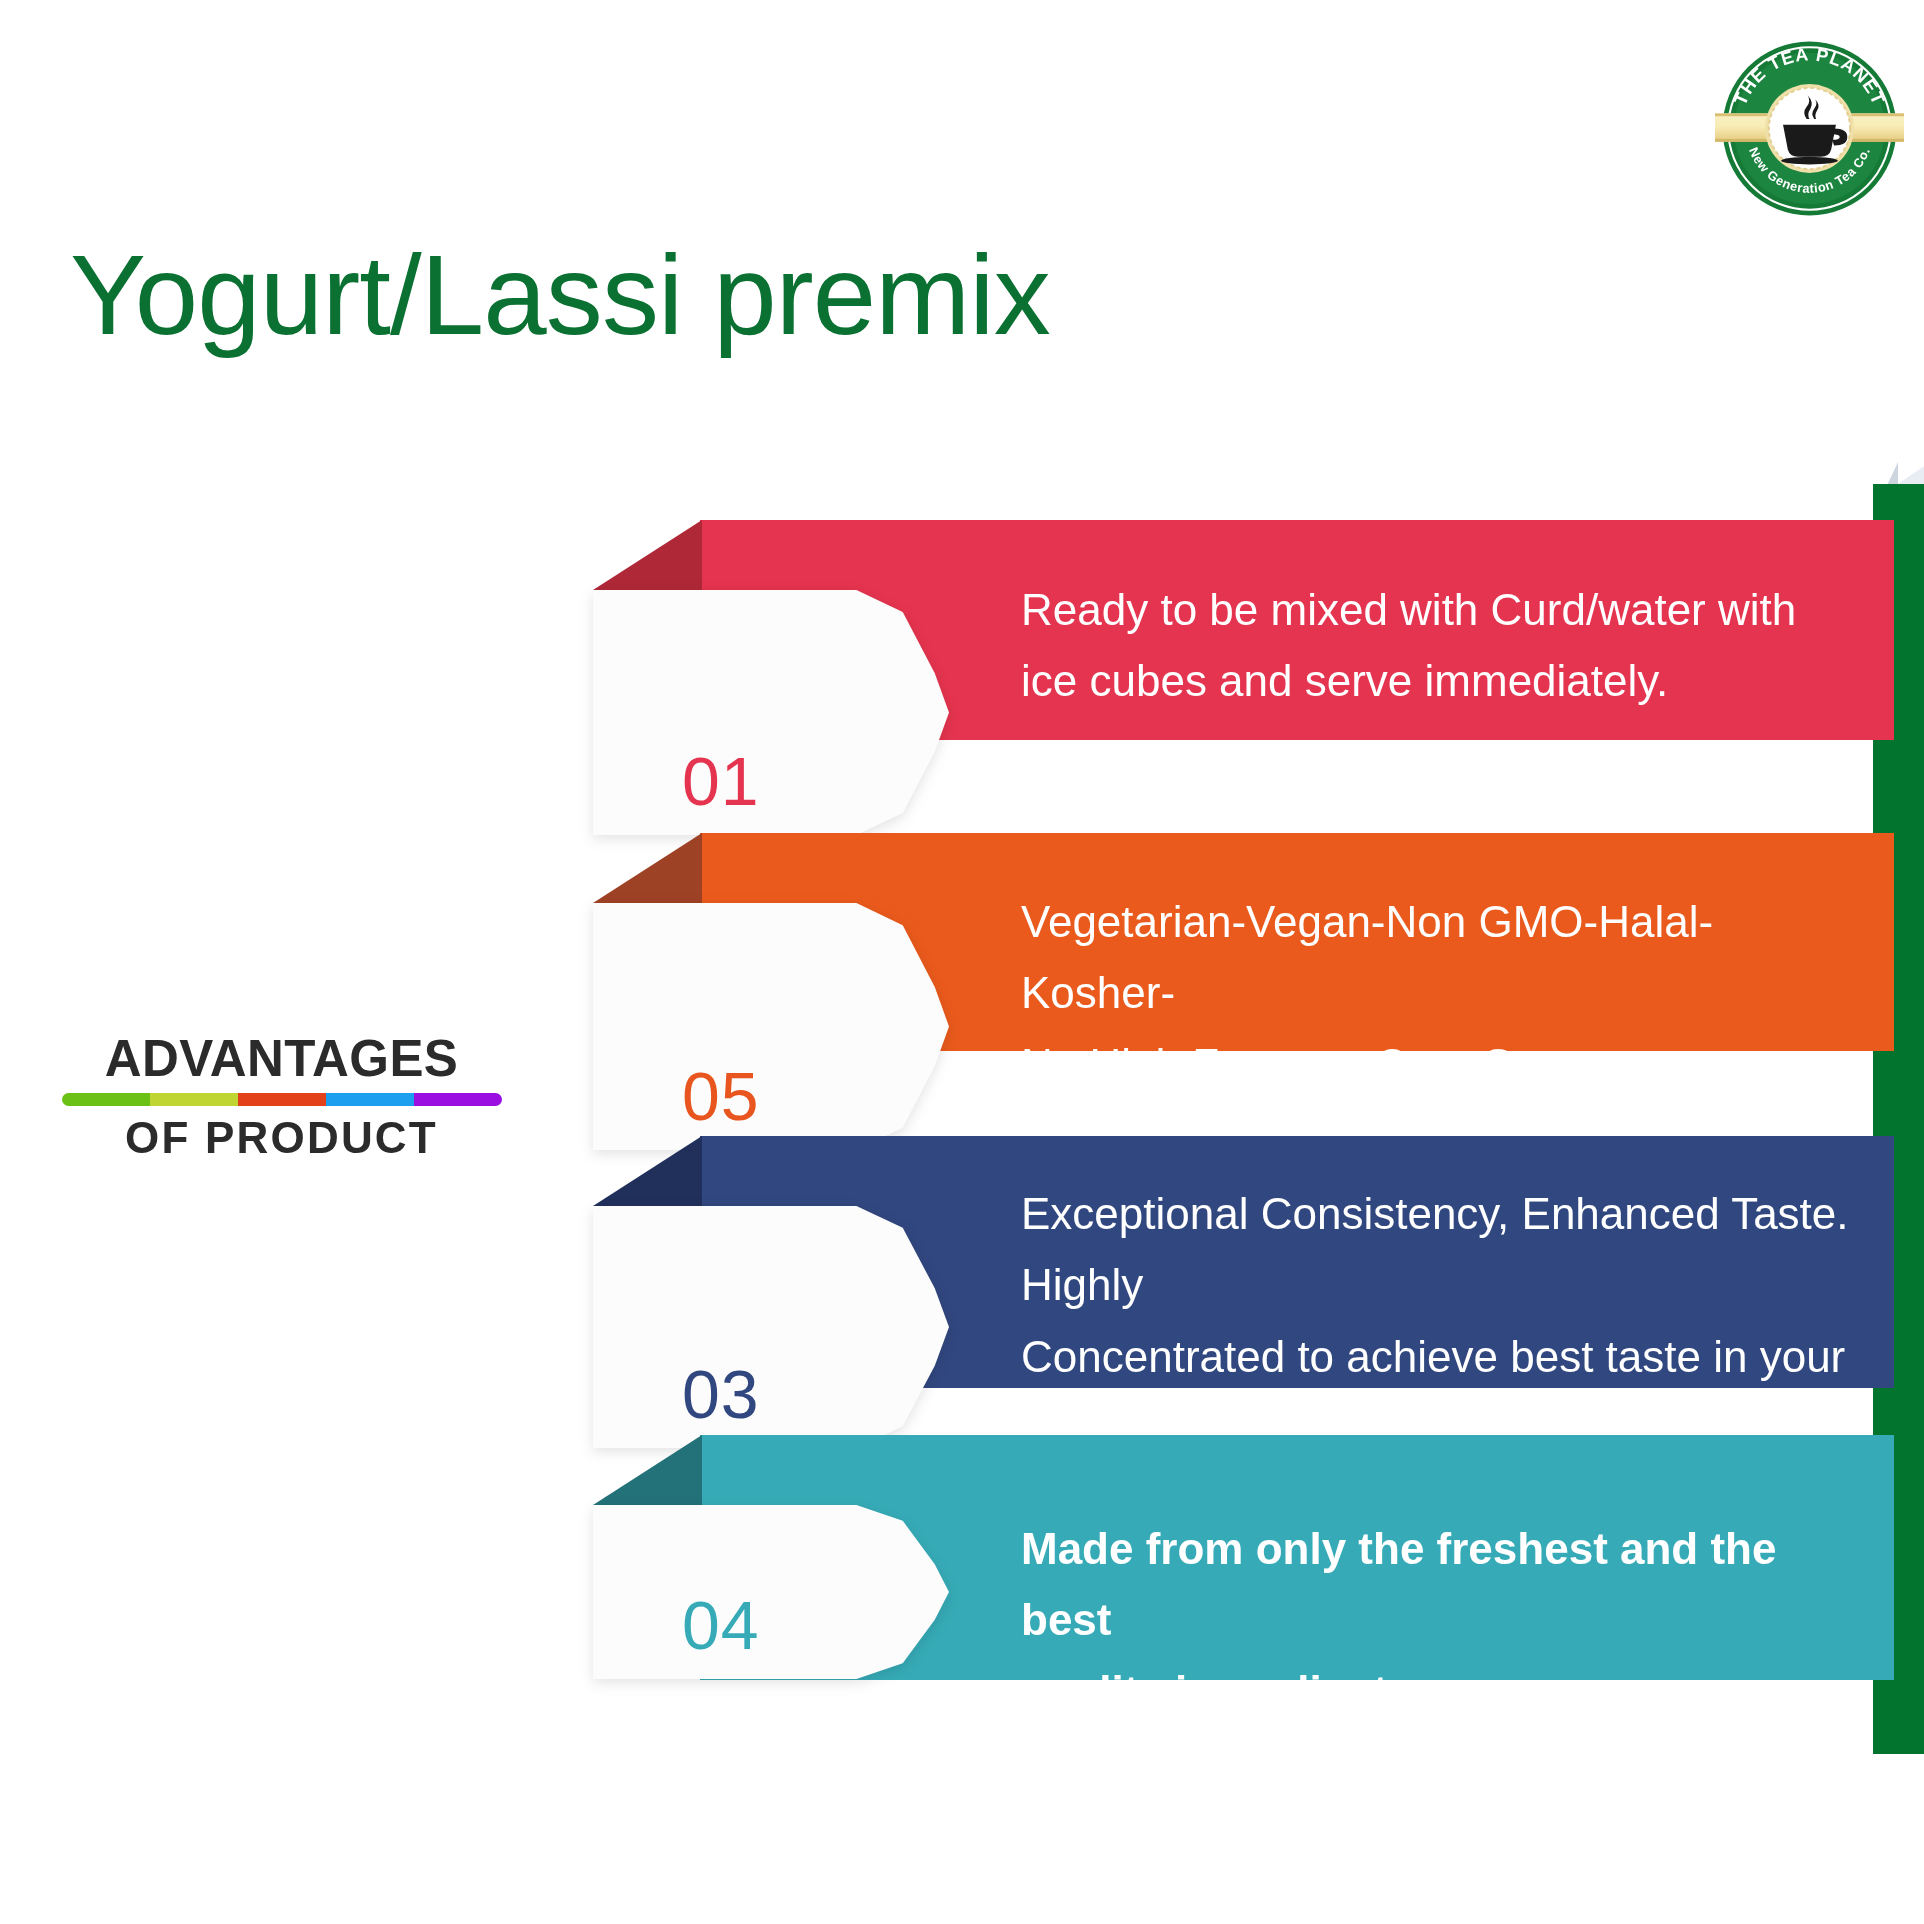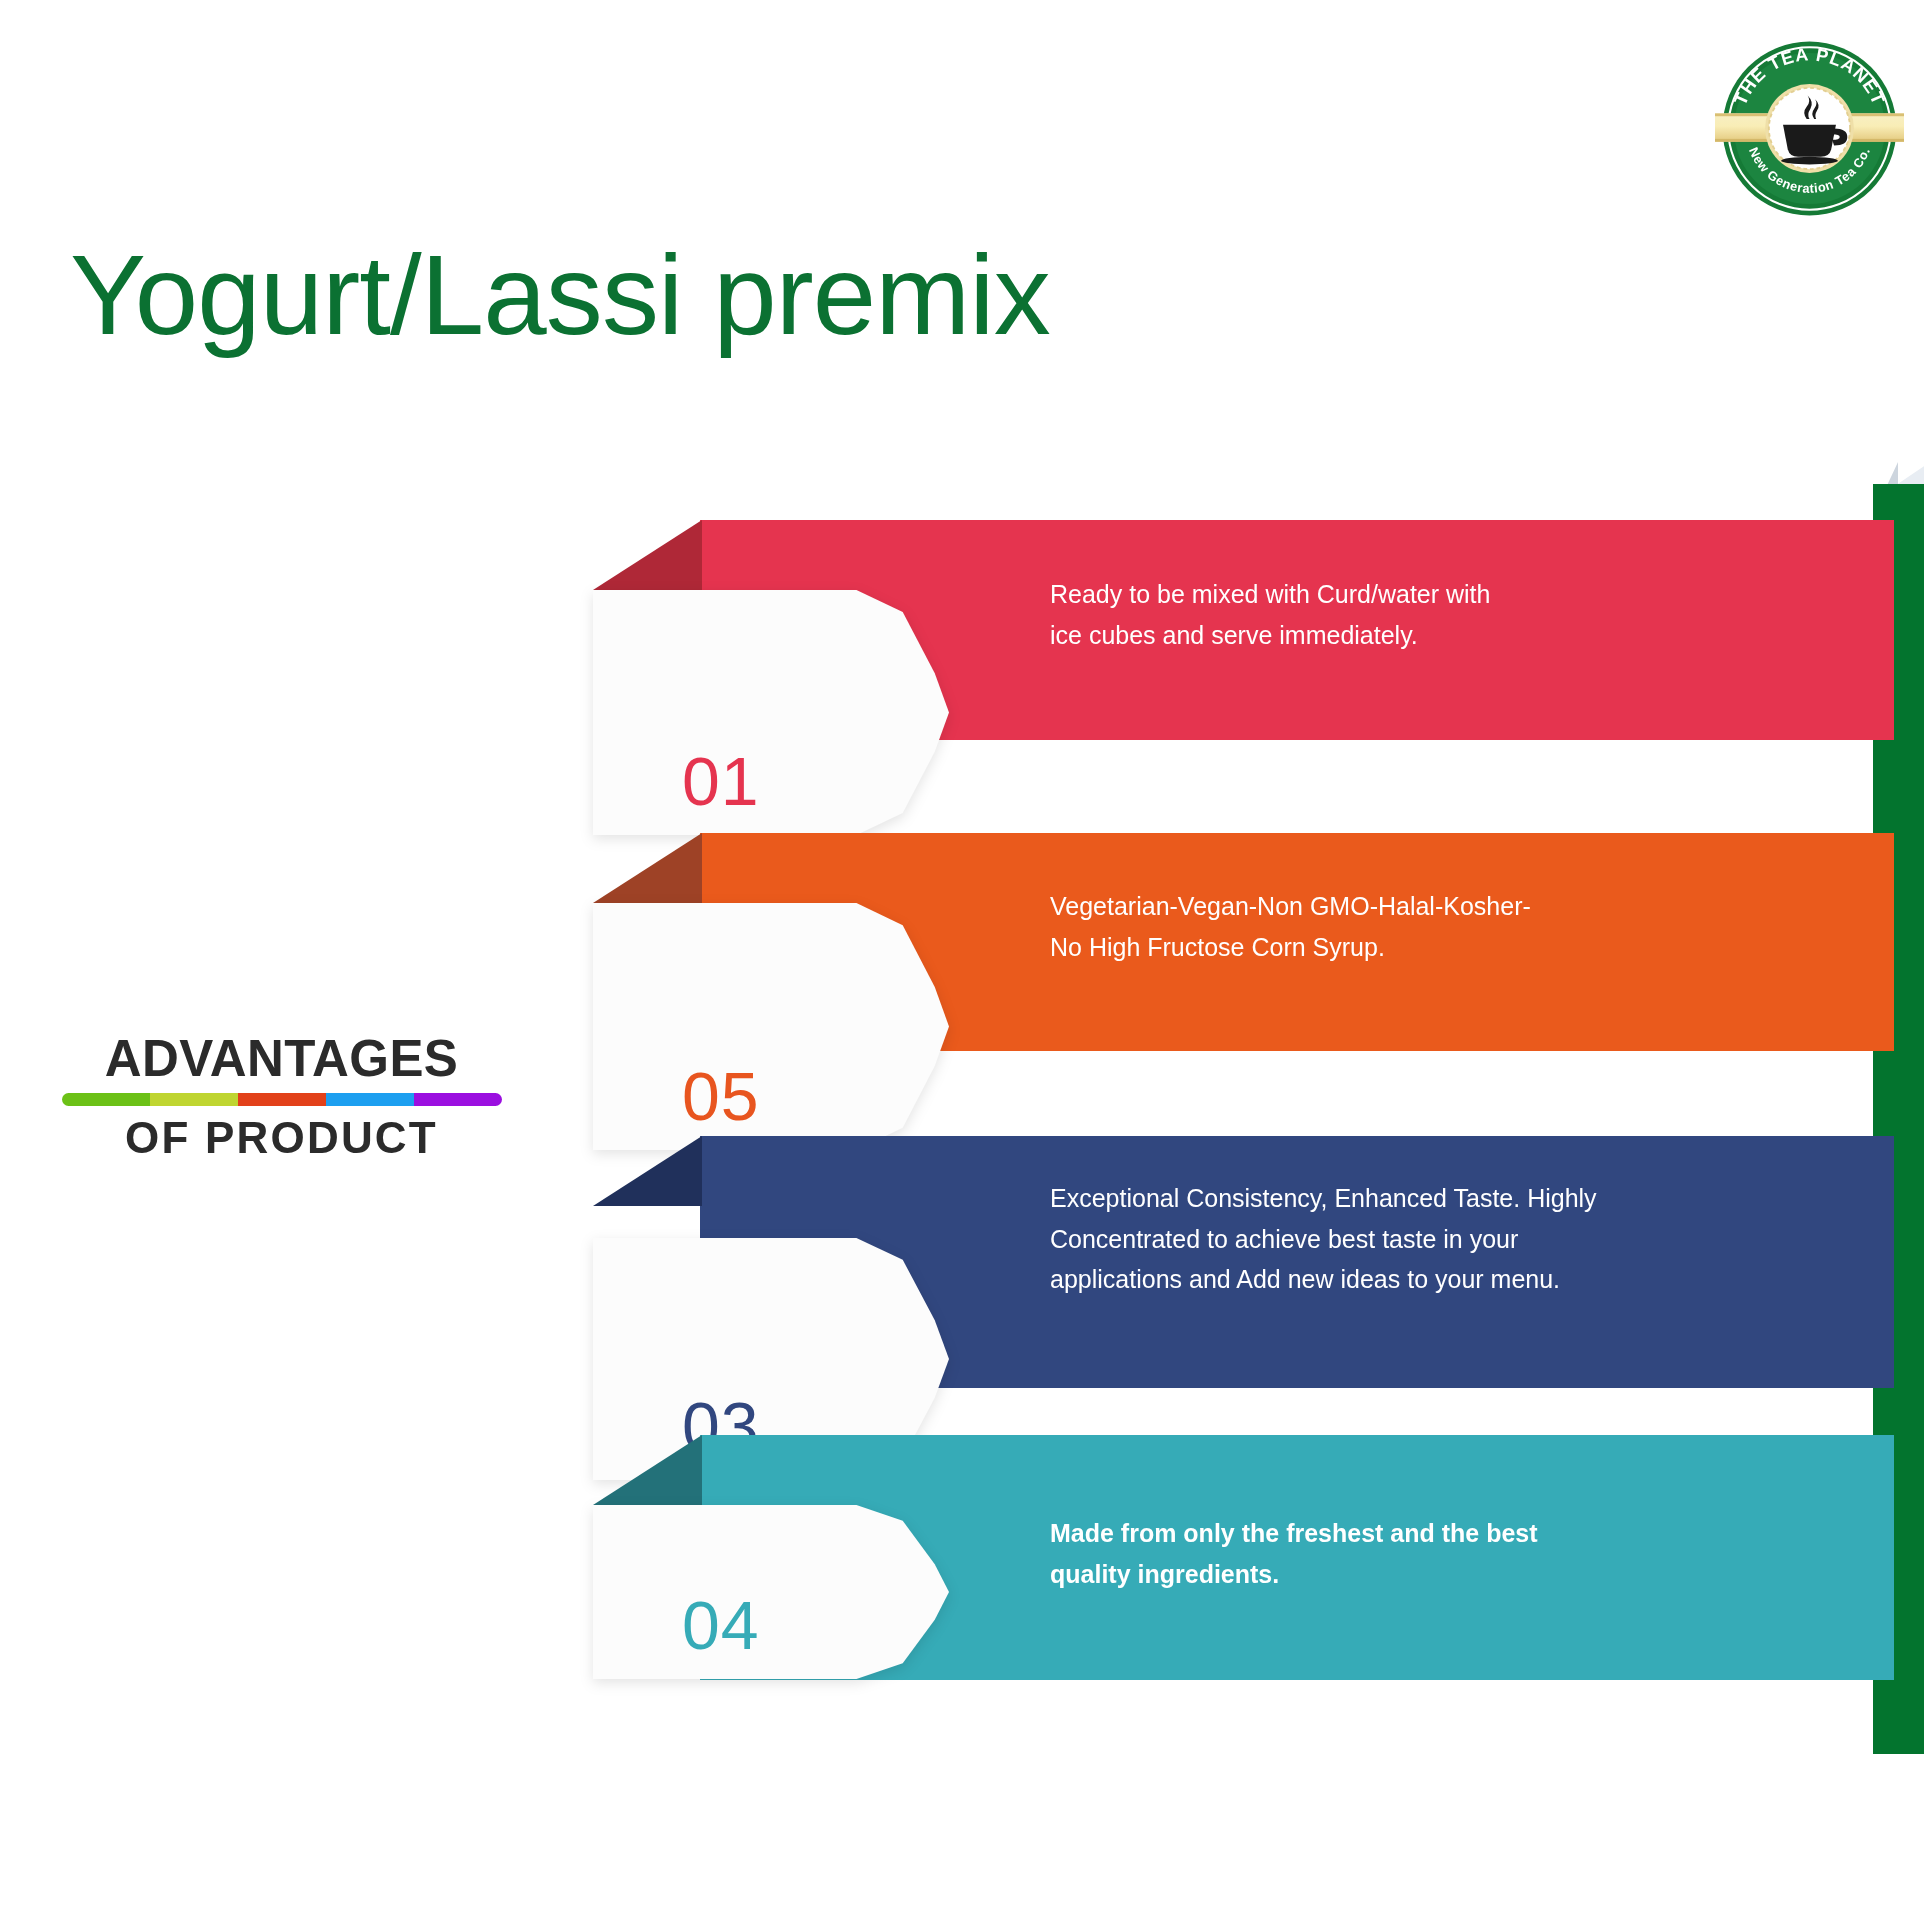--- a/index.html
+++ b/index.html
@@ -161,26 +161,25 @@
     font-size: 68px;
     font-weight: 400;
     letter-spacing: 0.9px;
     line-height: 1;
   }
 
   .bar-text {
     position: absolute;
     left: 1021px;
     color: #FFFFFF;
-    font-size: 25px;
+    font-size: 44px;
     line-height: 1.62;
     font-weight: 400;
     width: 838px;
     white-space: pre-line;
-    margin-left: 29px;
   }
 </style>
 </head>
 <body>
 
 <div id="slide">
 
   <div id="corner-wedge"></div>
   <div id="corner-wedge-shade"></div>
 
@@ -260,21 +259,21 @@
           <div class="card-shape">
             <div class="label-number" style="color: rgb(232, 85, 31);">05</div>
           </div>
         </div>
         <div class="bar-text" style="top: 53px;">Vegetarian-Vegan-Non GMO-Halal-Kosher-
 No High Fructose Corn Syrup.</div>
       </div>
       <div class="banner-row" style="top: 1136px; height: 312px;">
         <div class="bar" style="background: rgb(49, 71, 127); height: 252px;"></div>
         <div class="fold" style="background: rgb(32, 48, 91);"></div>
-        <div class="label-card" style="height: 242px; margin-top: 32px;">
+        <div class="label-card" style="height: 242px;">
           <div class="card-shape">
             <div class="label-number" style="color: rgb(49, 71, 127);">03</div>
           </div>
         </div>
         <div class="bar-text" style="top: 42px;">Exceptional Consistency, Enhanced Taste. Highly
 Concentrated to achieve best taste in your
 applications and Add new ideas to your menu.</div>
       </div>
       <div class="banner-row" style="top: 1435px; height: 312px;">
         <div class="bar" style="background: rgb(54, 171, 183); height: 245px;"></div>

